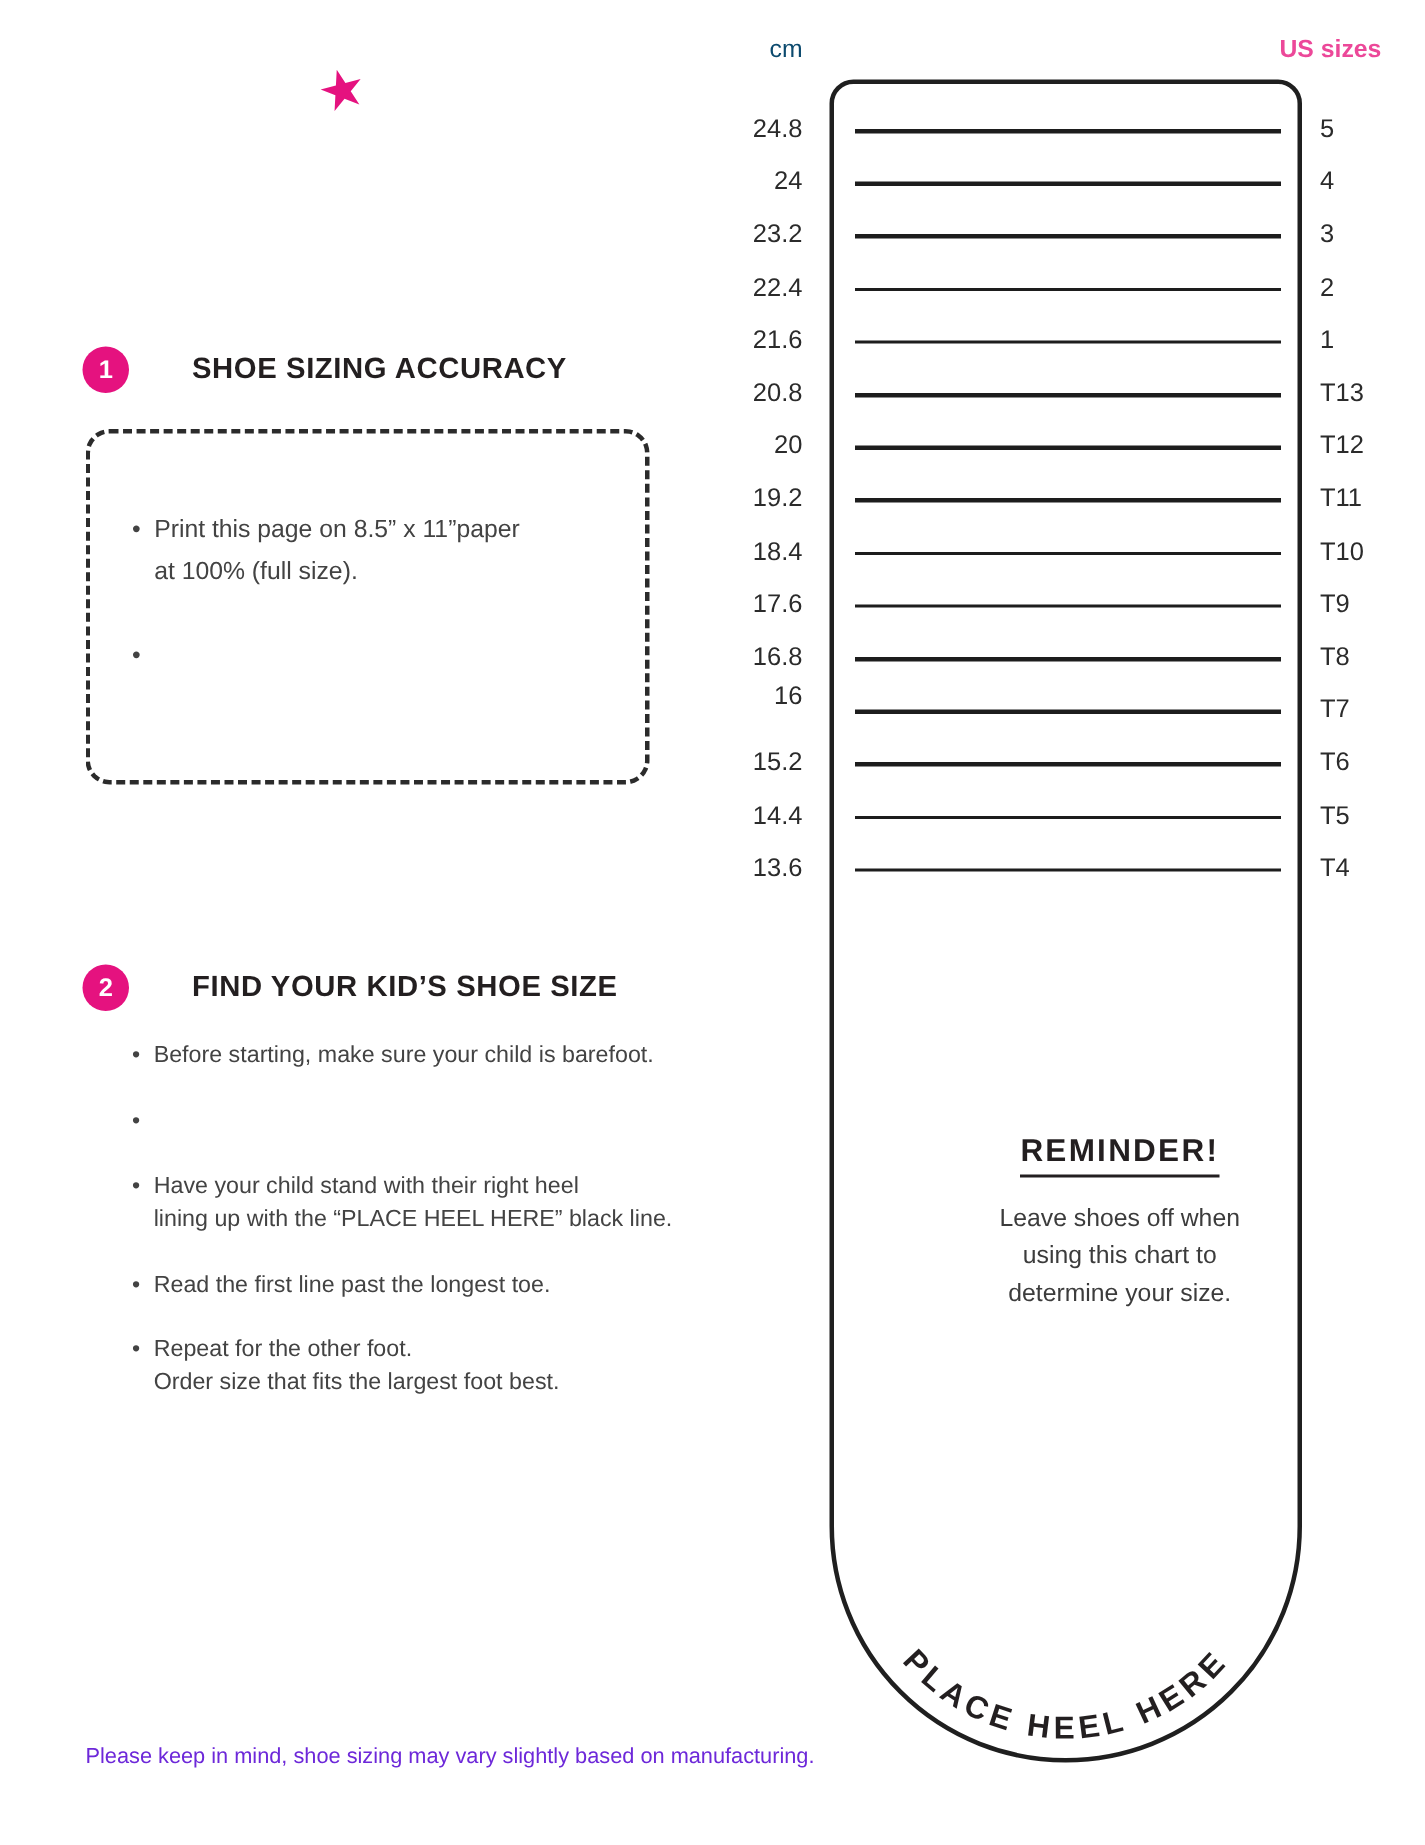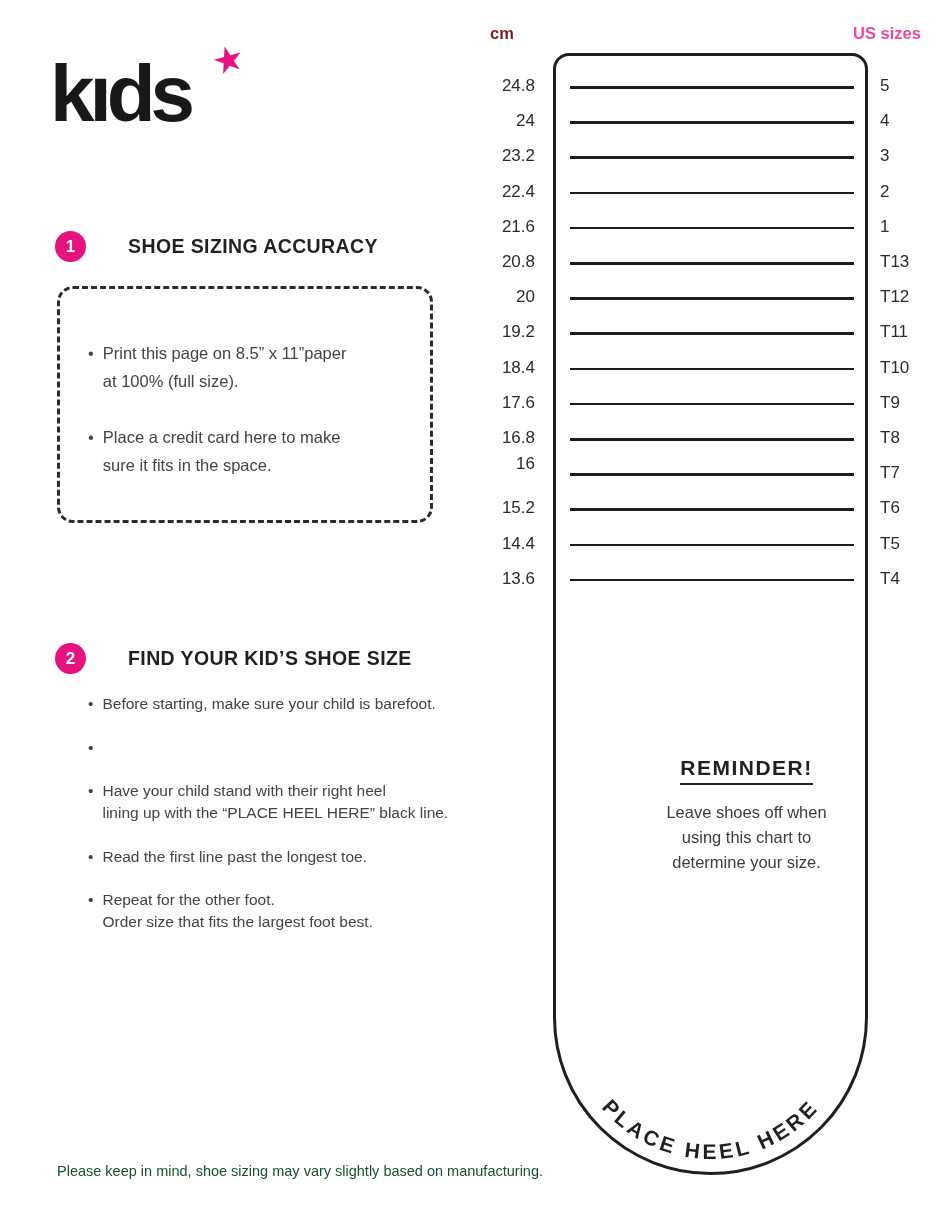--- a/index.html
+++ b/index.html
@@ -121,39 +121,39 @@
     line-height: 22px;
     margin-bottom: 21.5px;
   }
 
   
   .footer-note {
     position: absolute;
     left: 57px;
     top: 1163px;
     font-size: 14.5px;
-    color: #14532d;
+    color: #6d28d9;
   }
 
   
   .chart {
     position: absolute;
     left: 490px;
     top: 20px;
     width: 445px;
     height: 1170px;
   }
   .cm-header {
     position: absolute;
     left: 0; top: 4px;
     width: 45px;
-    text-align: left;
+    text-align: right;
     font-size: 16.5px;
-    font-weight: 700;
-    color: #7f1d1d;
+    font-weight: 400;
+    color: #0c4a6e;
   }
   .us-header {
     position: absolute;
     left: 363px; top: 4px;
     font-size: 16.5px;
     font-weight: 700;
     color: #ec4899;
   }
   .ruler {
     position: absolute;
@@ -233,40 +233,37 @@
     letter-spacing: 3.5px;
     fill: #231f20;
   }
 </style>
 </head>
 <body>
 
 <div class="page">
 
   <div class="logo">
-      <span class="logo-kids">kıds</span>
     <span class="logo-star">★</span>
   </div>
 
   <div class="section-header s1">
     <span class="step-badge">1</span>
     <span class="section-title">SHOE SIZING ACCURACY</span>
   </div>
 
   <div class="dashed-box">
     <ul class="bullets box-bullets">
         <li>
           <span class="b">•</span>
           <span class="t">Print this page on 8.5” x 11”paper
 at 100% (full size).</span>
         </li>
         <li>
           <span class="b">•</span>
-          <span class="t">Place a credit card here to make
-sure it fits in the space.</span>
         </li>
       </ul>
   </div>
 
   <div class="section-header s2">
     <span class="step-badge">2</span>
     <span class="section-title">FIND YOUR KID’S SHOE SIZE</span>
   </div>
 
   <ul class="bullets list-bullets">

